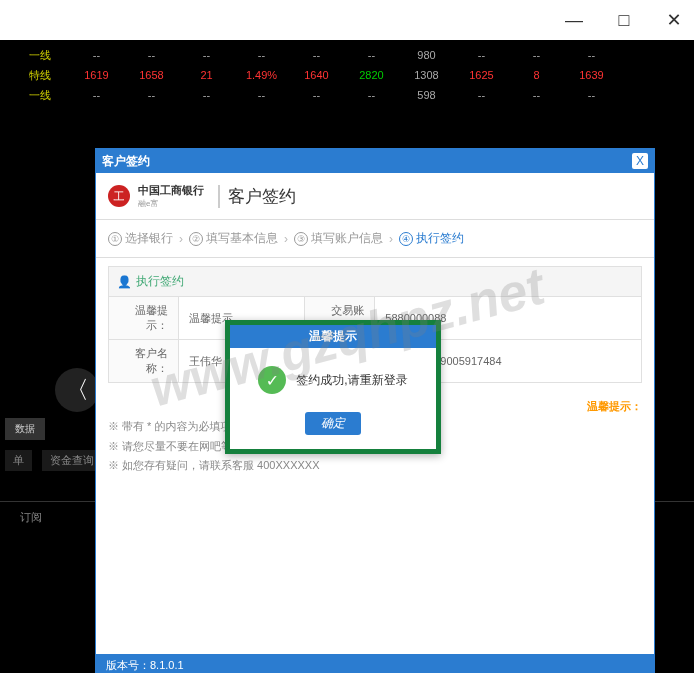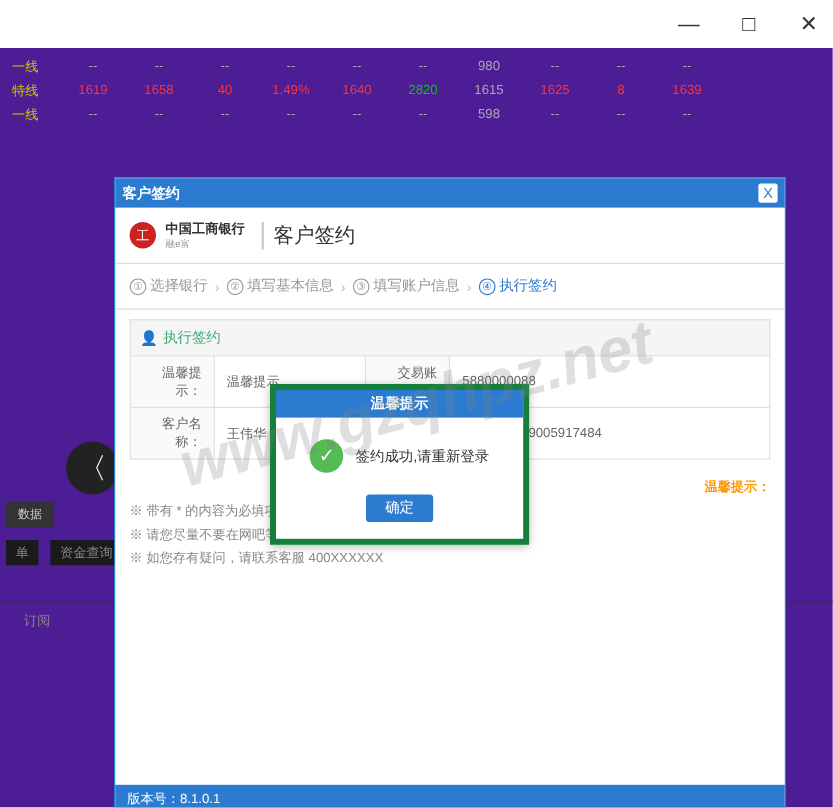--- a/index.html
+++ b/index.html
@@ -1,21 +1,21 @@
 <!DOCTYPE html>
 <html><head>
   <meta charset="utf-8">
   <style>
     * { margin: 0; padding: 0; box-sizing: border-box; font-family: "Microsoft YaHei", sans-serif; }
     body { width: 694px; height: 673px; background: #fff; position: relative; overflow: hidden; }
     
     .window-controls { height: 40px; display: flex; justify-content: flex-end; align-items: center; padding-right: 10px; gap: 30px; }
     .win-btn { width: 20px; height: 20px; display: flex; align-items: center; justify-content: center; cursor: pointer; font-size: 18px; color: #333; }
     
-    .dark-area { background: #4c1d95; position: absolute; top: 40px; left: 0; right: 0; bottom: 0; }
+    .dark-area { background: #000000; position: absolute; top: 40px; left: 0; right: 0; bottom: 0; padding-left: 19px; }
     
     .ticker-rows { padding: 5px 0; }
     .ticker-row { display: flex; height: 20px; align-items: center; font-size: 11px; padding: 0 10px; }
     .ticker-label { color: #cccc00; width: 40px; }
     .ticker-val { width: 55px; text-align: center; }
     .red { color: #ff3333; }
     .green { color: #00cc00; }
     .white { color: #aaa; }
     
     .bottom-ui { position: absolute; bottom: 140px; left: 0; right: 0; }
@@ -53,21 +53,21 @@
     .tips-title { color: #f90; font-weight: bold; text-align: right; }
     
     .version-bar { position: absolute; bottom: 0; left: 0; right: 0; background: #2b7cd0; color: #fff; font-size: 11px; padding: 4px 10px; }
     
     .popup { position: absolute; left: 225px; top: 280px; width: 216px; background: #fff; border: 5px solid #15803d; box-shadow: 0 2px 8px rgba(0,0,0,0.3); }
     .popup-title { background: #2b7cd0; color: #fff; font-size: 12px; text-align: center; padding: 3px 0; font-weight: bold; }
     .popup-body { padding: 18px 12px; display: flex; align-items: center; gap: 10px; justify-content: center; }
     .success-icon { width: 28px; height: 28px; border-radius: 50%; background: #5b5; display: flex; align-items: center; justify-content: center; color: #fff; font-size: 16px; }
     .popup-msg { font-size: 12px; color: #333; }
     .popup-footer { text-align: center; padding-bottom: 14px; }
-    .ok-btn { background: #2b7cd0; color: #fff; border: none; padding: 3px 16px; border-radius: 3px; font-size: 12px; cursor: pointer; }
+    .ok-btn { background: #2b7cd0; color: #fff; border: none; padding: 3px 16px; border-radius: 3px; font-size: 12px; cursor: pointer; font-style: italic; }
     
     .watermark { position: absolute; top: 50%; left: 50%; transform: translate(-50%, -50%) rotate(-15deg); font-size: 52px; color: rgba(128,128,128,0.25); font-weight: bold; pointer-events: none; z-index: 999; font-family: Arial; font-style: italic; }
   </style>
 </head>
 <body>
 
 <div class="window-controls">
   <div class="win-btn">—</div>
   <div class="win-btn">□</div>
   <div class="win-btn">✕</div>
@@ -85,25 +85,25 @@
       <span class="ticker-val white">--</span>
       <span class="ticker-val white">980</span>
       <span class="ticker-val white">--</span>
       <span class="ticker-val white">--</span>
       <span class="ticker-val white">--</span>
     </div>
     <div class="ticker-row">
       <span class="ticker-label">特线</span>
       <span class="ticker-val red">1619</span>
       <span class="ticker-val red">1658</span>
-      <span class="ticker-val red">40</span>
+      <span class="ticker-val red">21</span>
       <span class="ticker-val red">1.49%</span>
       <span class="ticker-val red">1640</span>
       <span class="ticker-val green">2820</span>
-      <span class="ticker-val white">1615</span>
+      <span class="ticker-val white">1308</span>
       <span class="ticker-val red">1625</span>
       <span class="ticker-val red">8</span>
       <span class="ticker-val red">1639</span>
     </div>
     <div class="ticker-row">
       <span class="ticker-label">一线</span>
       <span class="ticker-val white">--</span>
       <span class="ticker-val white">--</span>
       <span class="ticker-val white">--</span>
       <span class="ticker-val white">--</span>

